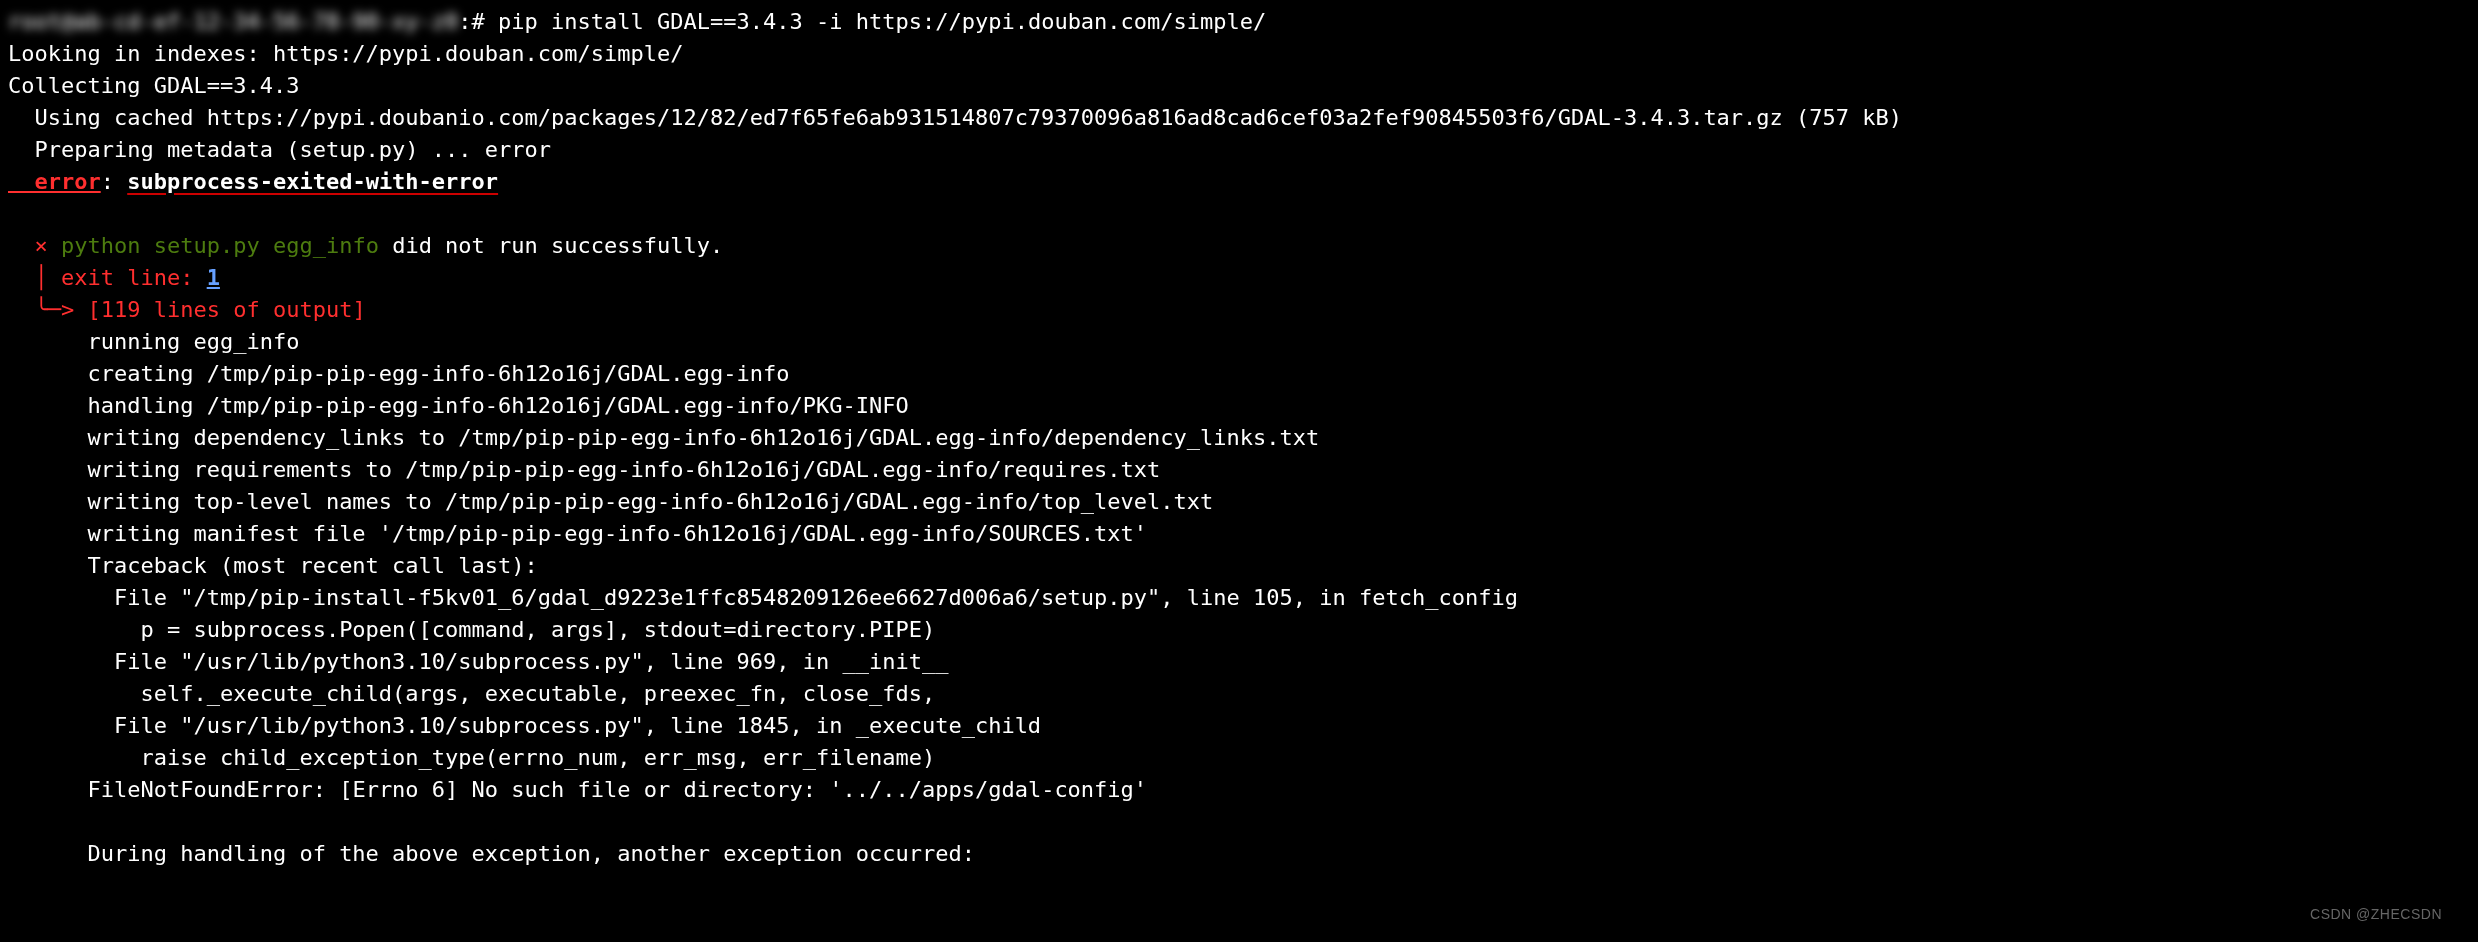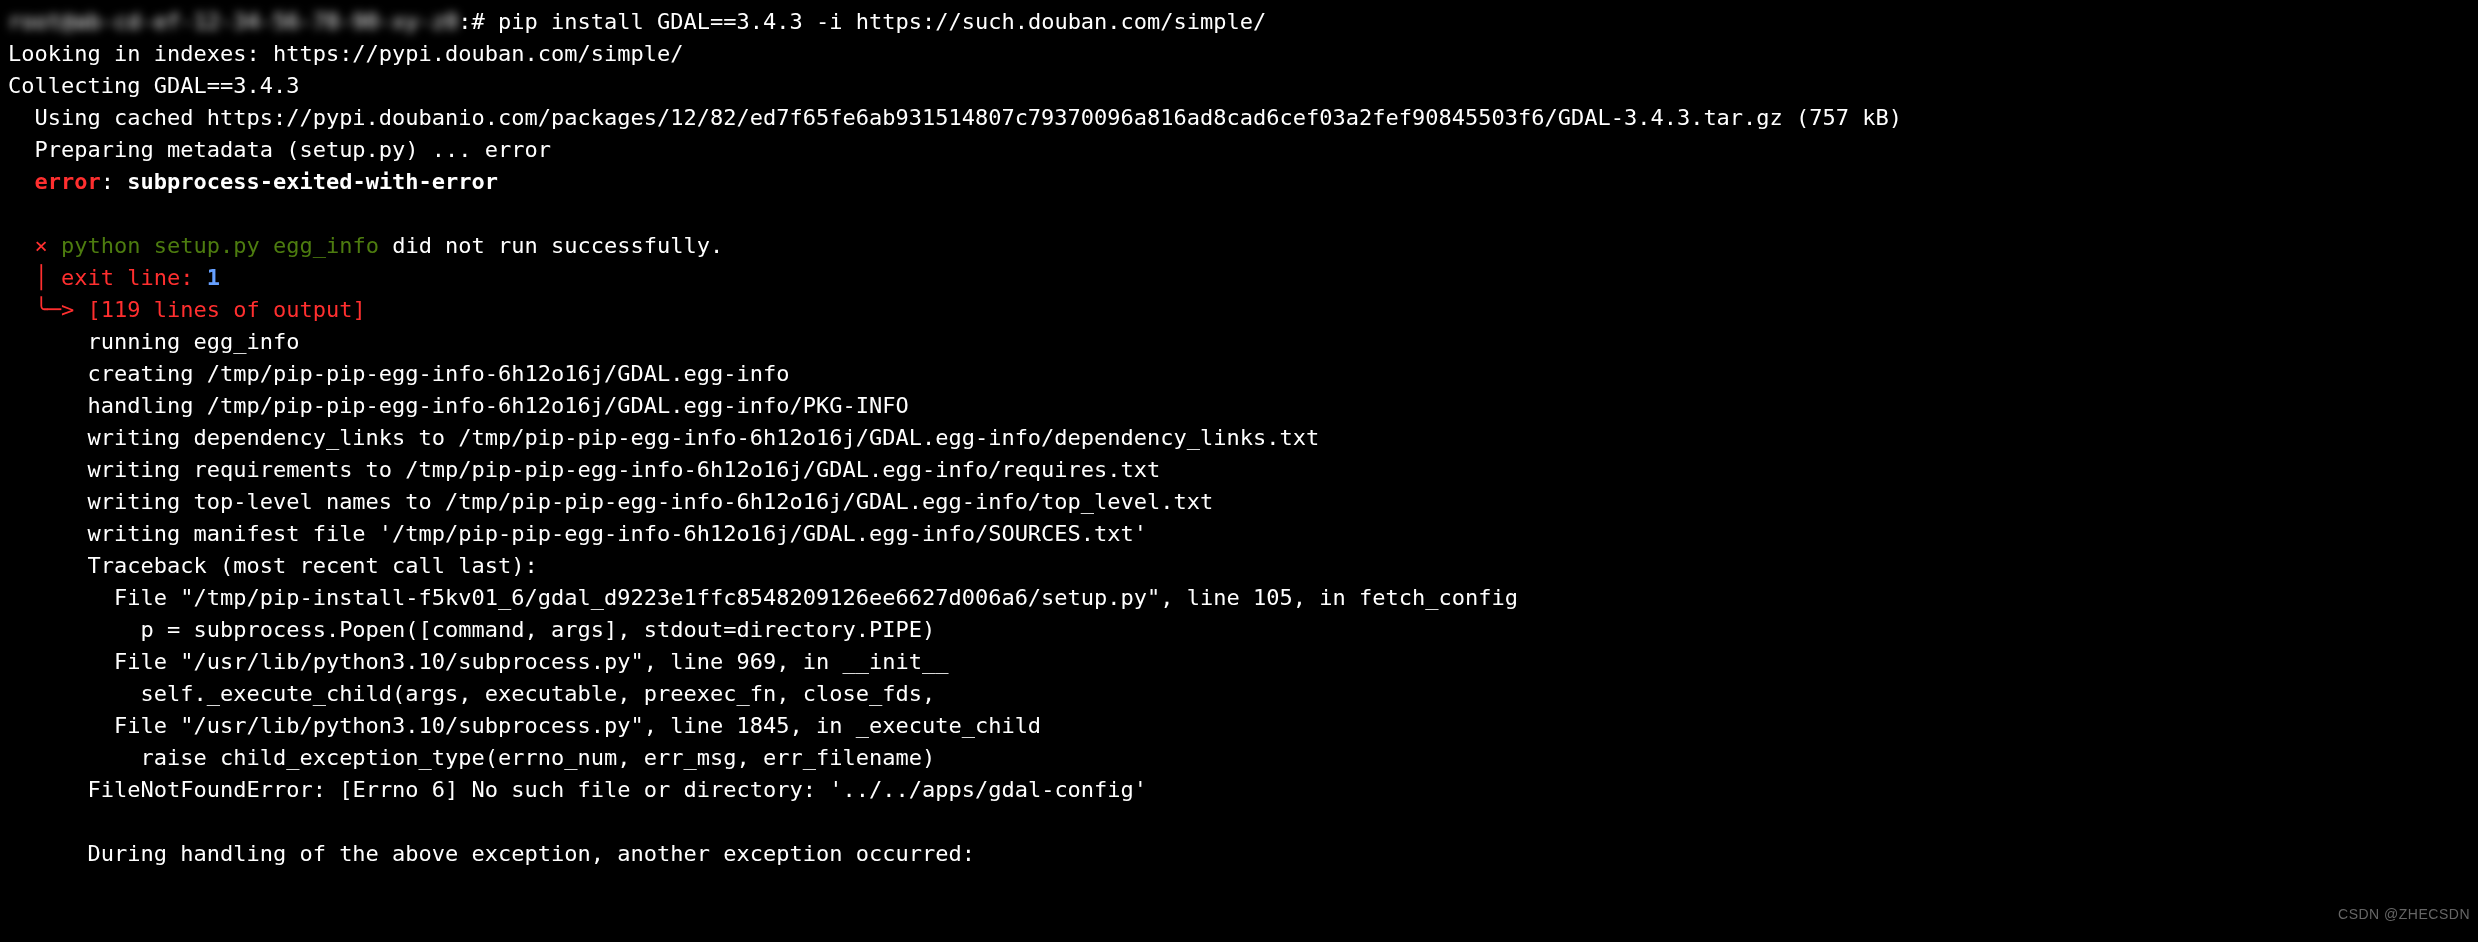--- a/index.html
+++ b/index.html
@@ -17,36 +17,36 @@
     padding: 6px 8px;
     white-space: pre;
   }
   .blur {
     filter: blur(5px);
     display: inline-block;
   }
   .red { color: #ff2f2f; }
   .green { color: #4d7c0f; }
   .blue { color: #66a0ff; }
-  .bold { font-weight: bold; }
+  .bold { font-weight: bold; text-decoration: underline; }
   .ul-red { text-decoration-color: #c00; text-underline-offset: 4px; }
   .watermark {
     position: absolute;
-    right: 8px;
+    right: 36px;
     bottom: 12px;
     font-size: 14px;
     color: #666;
     font-family: sans-serif;
     letter-spacing: 0.5px;
   }
 </style>
 </head>
 <body>
 
-<pre class="terminal"><span><span class="blur">root@ab-cd-ef-12-34-56-78-90-xy-z0</span><span>:#</span><span> pip install GDAL==3.4.3 -i https://such.douban.com/simple/</span></span>
+<pre class="terminal"><span><span class="blur">root@ab-cd-ef-12-34-56-78-90-xy-z0</span><span>:#</span><span> pip install GDAL==3.4.3 -i https://pypi.douban.com/simple/</span></span>
 <span>Looking in indexes: https://pypi.douban.com/simple/</span>
 <span>Collecting GDAL==3.4.3</span>
 <span>  Using cached https://pypi.doubanio.com/packages/12/82/ed7f65fe6ab931514807c79370096a816ad8cad6cef03a2fef90845503f6/GDAL-3.4.3.tar.gz (757 kB)</span>
 <span>  Preparing metadata (setup.py) ... error</span>
 <span><span class="red bold">  error</span><span>: </span><span class="bold ul-red">subprocess-exited-with-error</span></span>
 <span></span>
 <span><span class="red">  ×</span><span class="green ul-red"> python setup.py egg_info</span><span class="ul-red"> did not run successfully.</span></span>
 <span><span class="red">  │ exit line: </span><span class="blue bold">1</span></span>
 <span><span class="red">  ╰─&gt;</span><span class="red"> [119 lines of output]</span></span>
 <span>      running egg_info</span>

